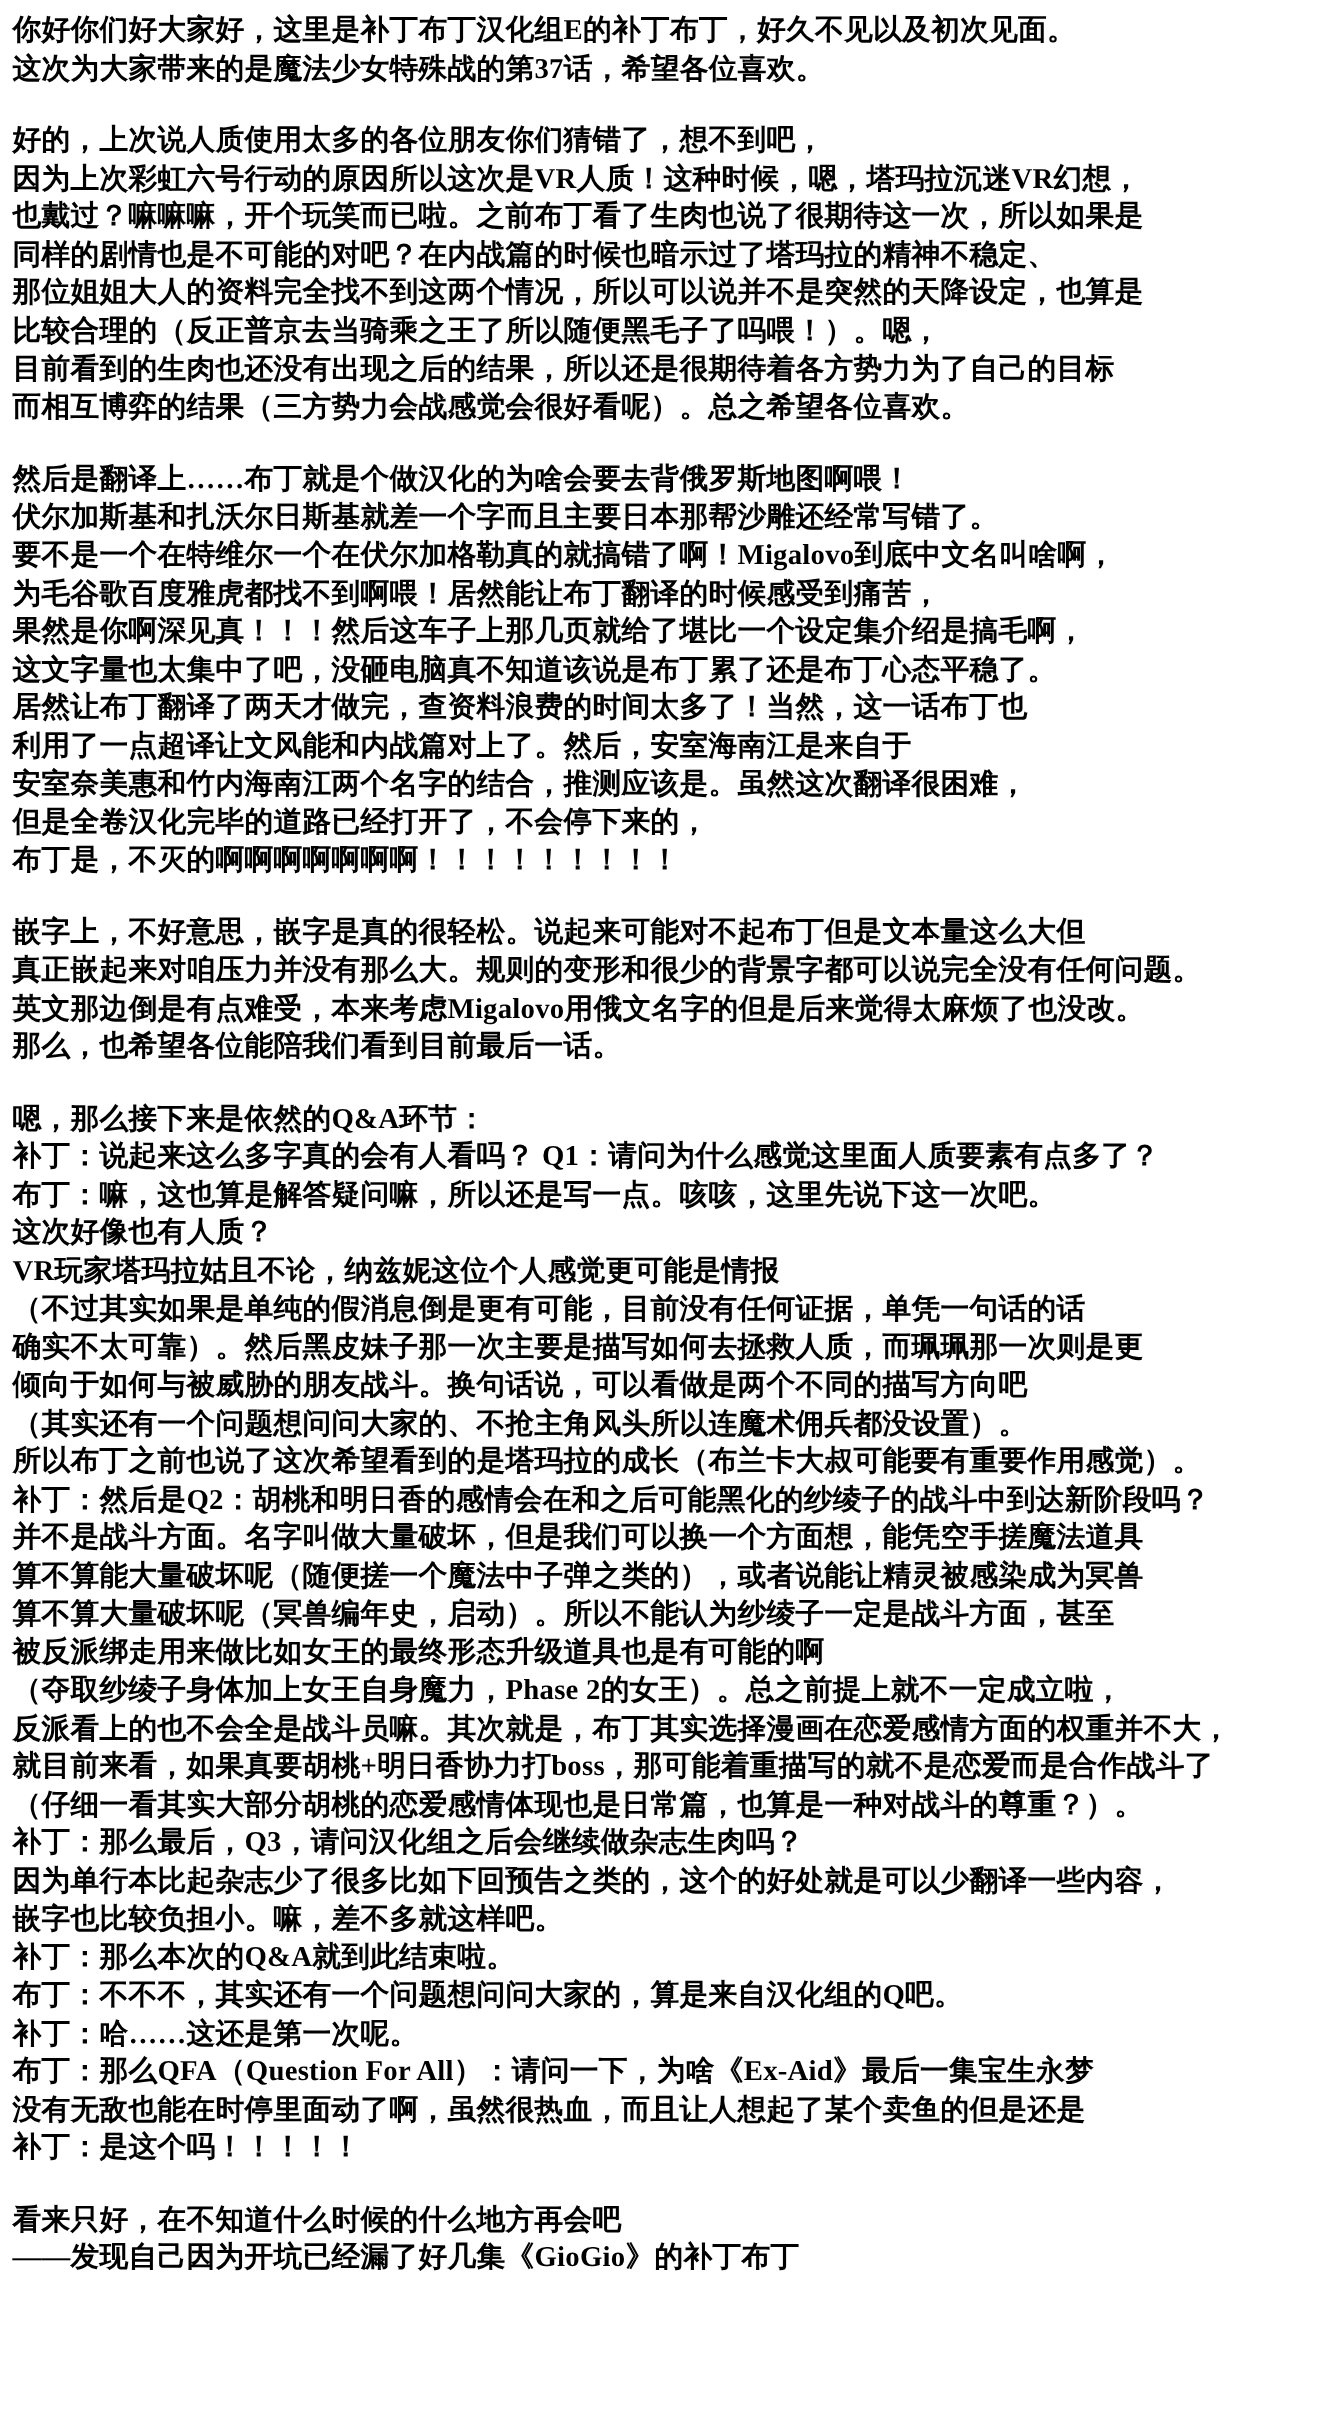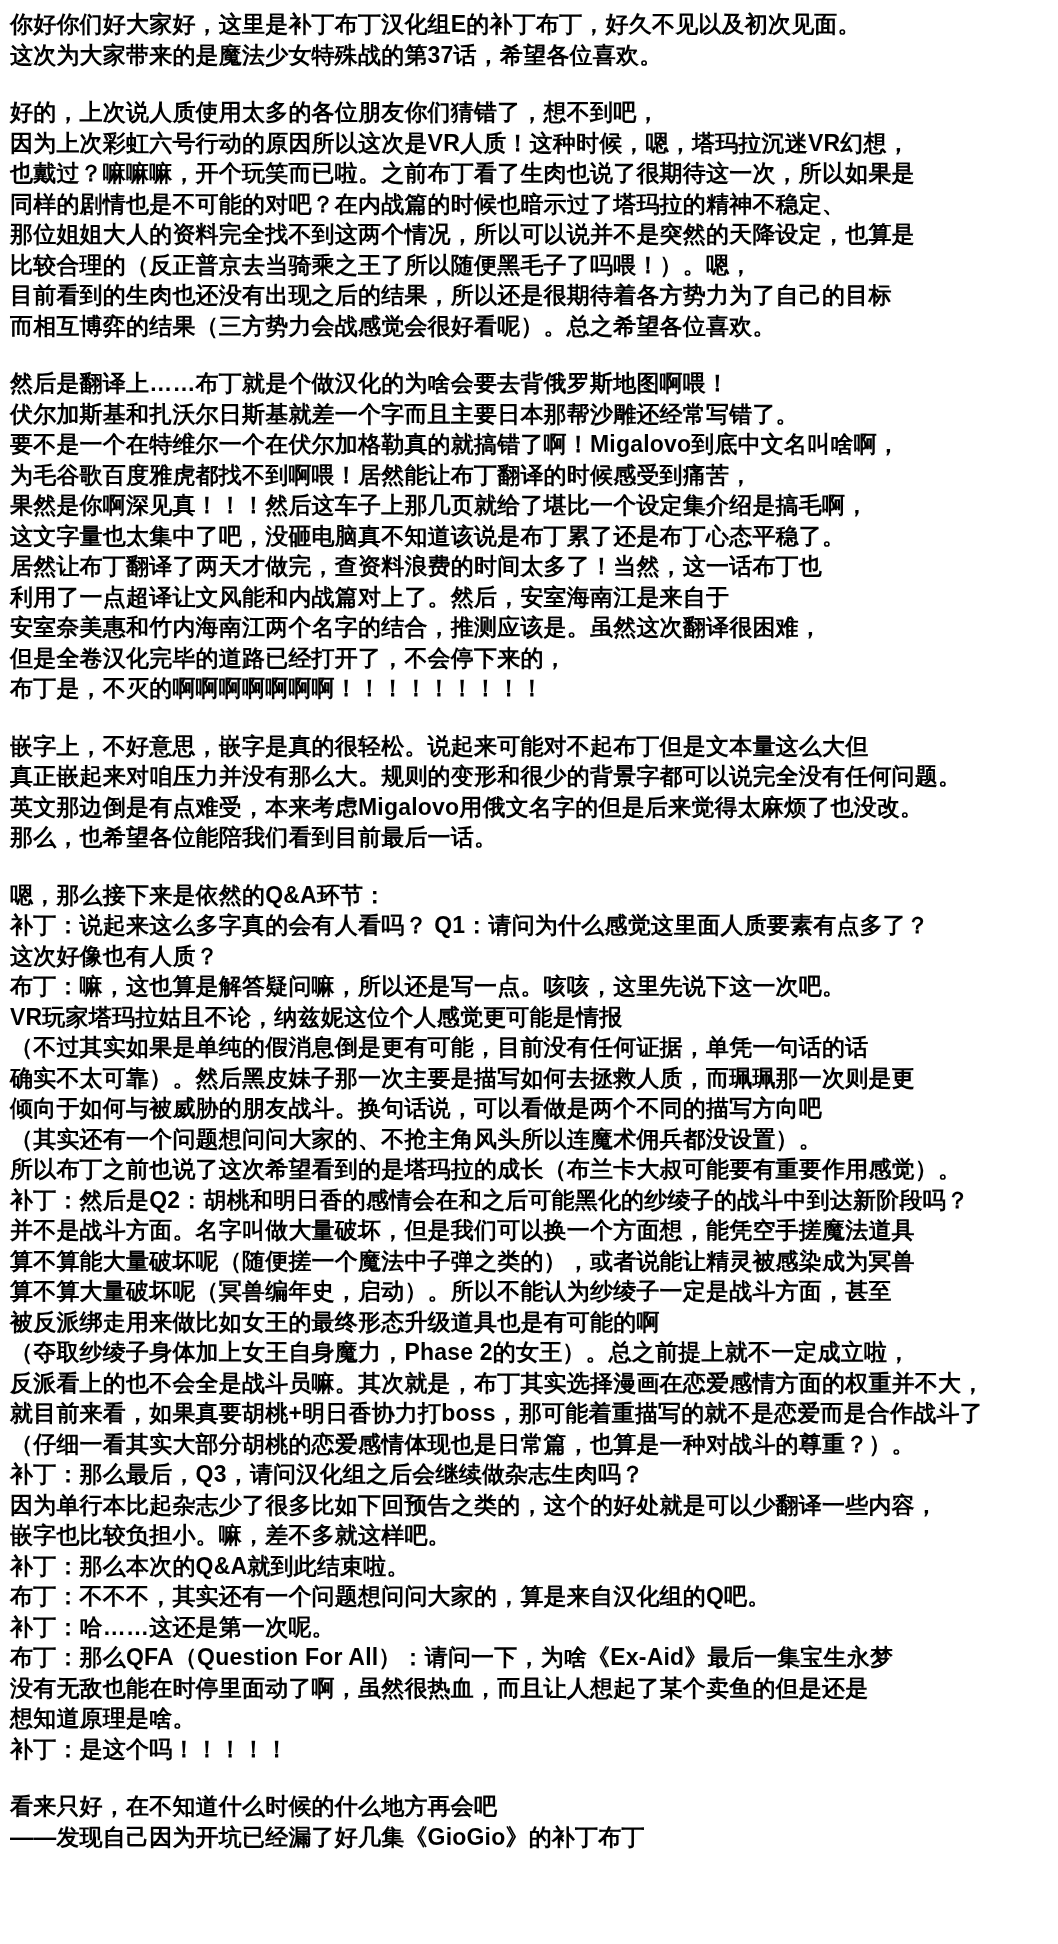--- a/index.html
+++ b/index.html
@@ -11,21 +11,21 @@
     width: 1058px;
     height: 1944px;
     overflow: hidden;
   }
   .page {
     box-sizing: border-box;
     width: 1058px;
     height: 1944px;
     padding: 9px 4px 0 10px;
     color: #000000;
-    font-family: Liberation Sans, sans-serif;
+    font-family: Liberation Serif, serif;
     font-weight: 700;
   }
   .paragraph {
     margin: 0 0 27px 0;
   }
   .paragraph:last-child {
     margin-bottom: 0;
   }
   .line {
     font-size: 23px;
@@ -69,22 +69,22 @@
       </div>
       <div class="paragraph">
         <div class="line">嵌字上，不好意思，嵌字是真的很轻松。说起来可能对不起布丁但是文本量这么大但</div>
         <div class="line">真正嵌起来对咱压力并没有那么大。规则的变形和很少的背景字都可以说完全没有任何问题。</div>
         <div class="line">英文那边倒是有点难受，本来考虑Migalovo用俄文名字的但是后来觉得太麻烦了也没改。</div>
         <div class="line">那么，也希望各位能陪我们看到目前最后一话。</div>
       </div>
       <div class="paragraph">
         <div class="line">嗯，那么接下来是依然的Q&amp;A环节：</div>
         <div class="line">补丁：说起来这么多字真的会有人看吗？ Q1：请问为什么感觉这里面人质要素有点多了？</div>
+        <div class="line">布丁：嘛，这也算是解答疑问嘛，所以还是写一点。咳咳，这里先说下这一次吧。</div>
         <div class="line">这次好像也有人质？</div>
-        <div class="line">布丁：嘛，这也算是解答疑问嘛，所以还是写一点。咳咳，这里先说下这一次吧。</div>
         <div class="line">VR玩家塔玛拉姑且不论，纳兹妮这位个人感觉更可能是情报</div>
         <div class="line">（不过其实如果是单纯的假消息倒是更有可能，目前没有任何证据，单凭一句话的话</div>
         <div class="line">确实不太可靠）。然后黑皮妹子那一次主要是描写如何去拯救人质，而珮珮那一次则是更</div>
         <div class="line">倾向于如何与被威胁的朋友战斗。换句话说，可以看做是两个不同的描写方向吧</div>
         <div class="line">（其实还有一个问题想问问大家的、不抢主角风头所以连魔术佣兵都没设置）。</div>
         <div class="line">所以布丁之前也说了这次希望看到的是塔玛拉的成长（布兰卡大叔可能要有重要作用感觉）。</div>
         <div class="line">补丁：然后是Q2：胡桃和明日香的感情会在和之后可能黑化的纱绫子的战斗中到达新阶段吗？</div>
         <div class="line">并不是战斗方面。名字叫做大量破坏，但是我们可以换一个方面想，能凭空手搓魔法道具</div>
         <div class="line">算不算能大量破坏呢（随便搓一个魔法中子弹之类的），或者说能让精灵被感染成为冥兽</div>
         <div class="line">算不算大量破坏呢（冥兽编年史，启动）。所以不能认为纱绫子一定是战斗方面，甚至</div>
@@ -94,21 +94,20 @@
         <div class="line">就目前来看，如果真要胡桃+明日香协力打boss，那可能着重描写的就不是恋爱而是合作战斗了</div>
         <div class="line">（仔细一看其实大部分胡桃的恋爱感情体现也是日常篇，也算是一种对战斗的尊重？）。</div>
         <div class="line">补丁：那么最后，Q3，请问汉化组之后会继续做杂志生肉吗？</div>
         <div class="line">因为单行本比起杂志少了很多比如下回预告之类的，这个的好处就是可以少翻译一些内容，</div>
         <div class="line">嵌字也比较负担小。嘛，差不多就这样吧。</div>
         <div class="line">补丁：那么本次的Q&amp;A就到此结束啦。</div>
         <div class="line">布丁：不不不，其实还有一个问题想问问大家的，算是来自汉化组的Q吧。</div>
         <div class="line">补丁：哈……这还是第一次呢。</div>
         <div class="line">布丁：那么QFA（Question For All）：请问一下，为啥《Ex-Aid》最后一集宝生永梦</div>
         <div class="line">没有无敌也能在时停里面动了啊，虽然很热血，而且让人想起了某个卖鱼的但是还是</div>
-        <div class="line">想知道原理是啥。</div>
         <div class="line">补丁：是这个吗！！！！！</div>
       </div>
       <div class="paragraph">
         <div class="line">看来只好，在不知道什么时候的什么地方再会吧</div>
         <div class="line">——发现自己因为开坑已经漏了好几集《GioGio》的补丁布丁</div>
       </div>
     </div>
 </div>
 
 </body></html>

